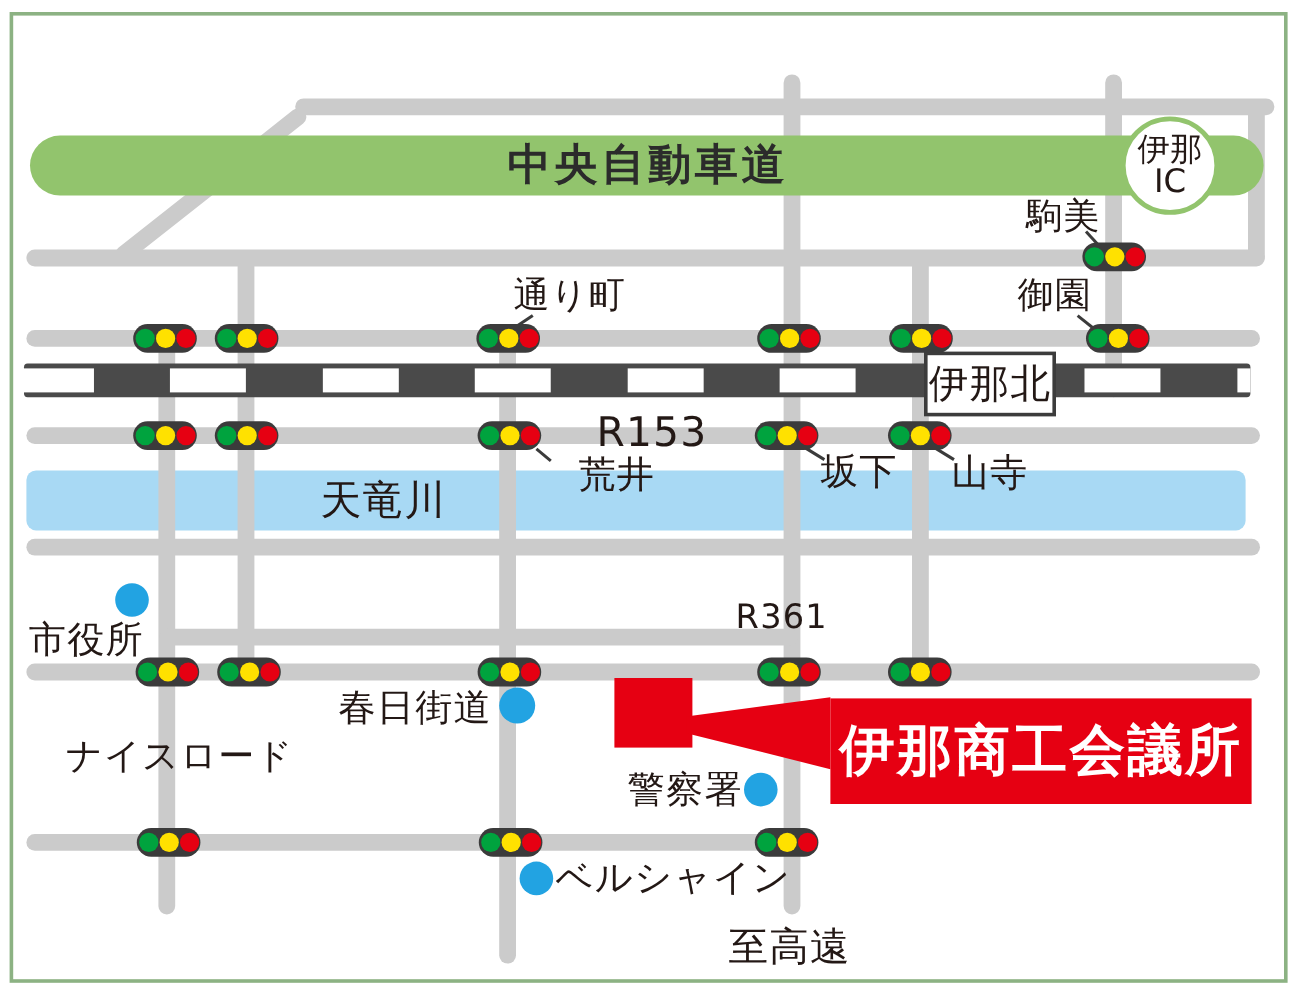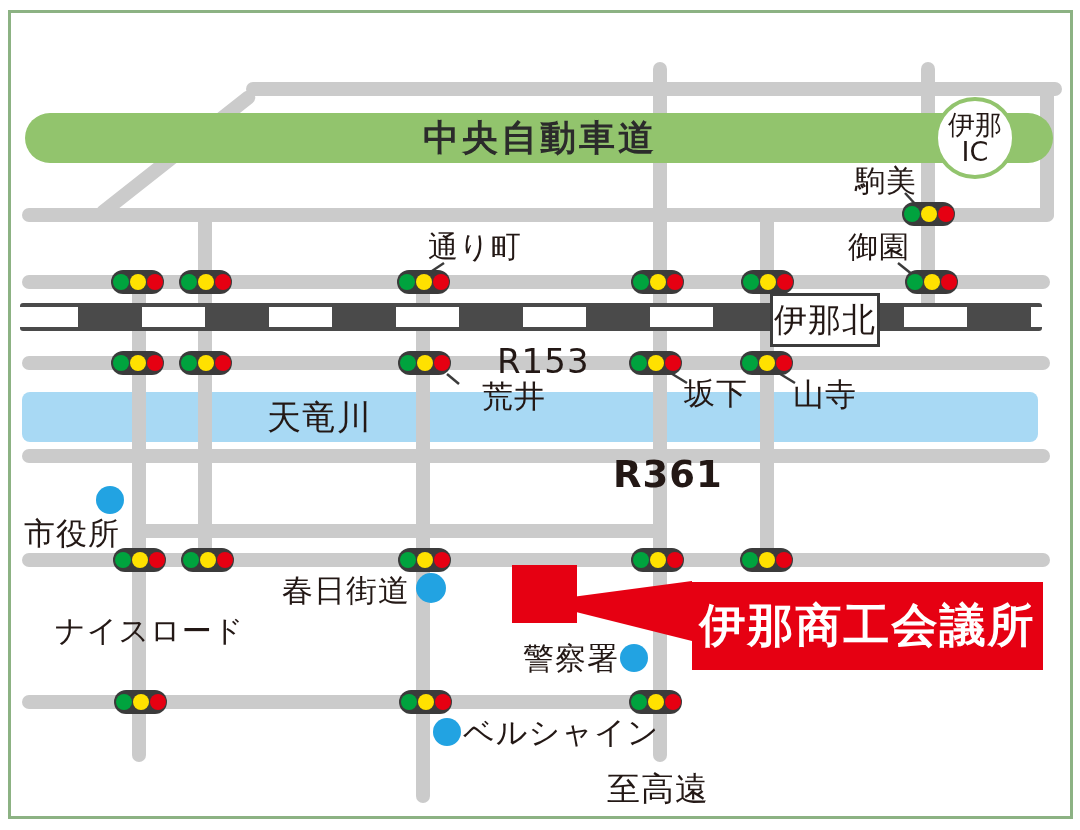--- a/index.html
+++ b/index.html
@@ -174,21 +174,21 @@
     <div class="dot" style="left: 416px; top: 573px; width: 30px; height: 30px;"></div>
     <div class="dot" style="left: 620px; top: 644px; width: 28px; height: 28px;"></div>
     <div class="dot" style="left: 433px; top: 718px; width: 28px; height: 28px;"></div>
     <div class="label" style="left: 428px; top: 232px; font-size: 30px;">通り町</div>
     <div class="label" style="left: 855px; top: 166px; font-size: 30px;">駒美</div>
     <div class="label" style="left: 848px; top: 232px; font-size: 30px;">御園</div>
     <div class="label" style="left: 497px; top: 344px; font-size: 34px;">R153</div>
     <div class="label" style="left: 446px; top: 381px; font-size: 31px; margin-left: 36px;">荒井</div>
     <div class="label" style="left: 684px; top: 378px; font-size: 31px;">坂下</div>
     <div class="label" style="left: 793px; top: 379px; font-size: 31px;">山寺</div>
-    <div class="label" style="left: 613px; top: 456px; font-size: 37px; font-weight: bold;">R361</div>
+    <div class="label" style="left: 613px; top: 500px; font-size: 28px;">R361</div>
     <div class="label" style="left: 24px; top: 518px; font-size: 31px;">市役所</div>
     <div class="label" style="left: 282px; top: 575px; font-size: 31px;">春日街道</div>
     <div class="label" style="left: 55px; top: 616px; font-size: 30px;">ナイスロード</div>
     <div class="label" style="left: 523px; top: 643px; font-size: 31px;">警察署</div>
     <div class="label" style="left: 463px; top: 717px; font-size: 31px;">ベルシャイン</div>
     <div class="label" style="left: 607px; top: 772px; font-size: 33px;">至高遠</div>
     <div class="frame" style="left: 8px; top: 10px; width: 1059px; height: 803px;"></div>
   </div>
 
 </body></html>

